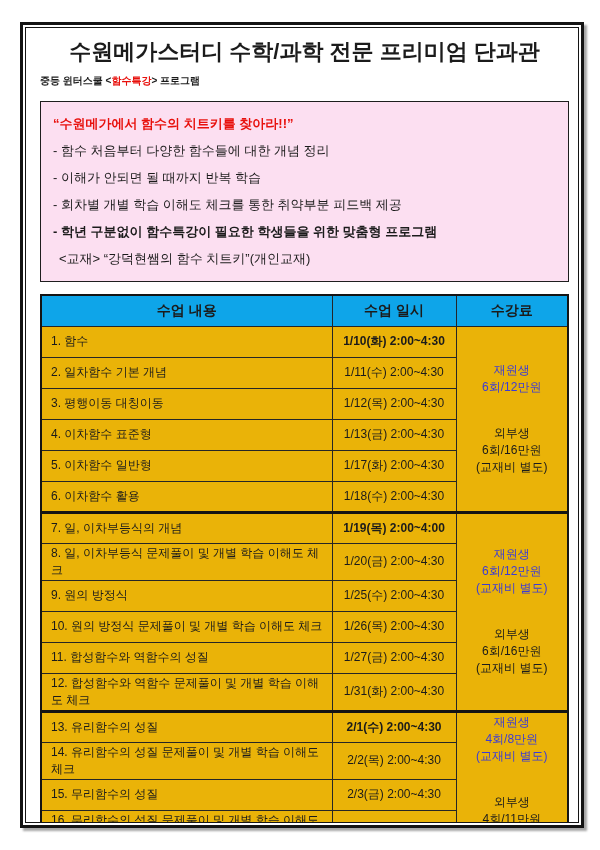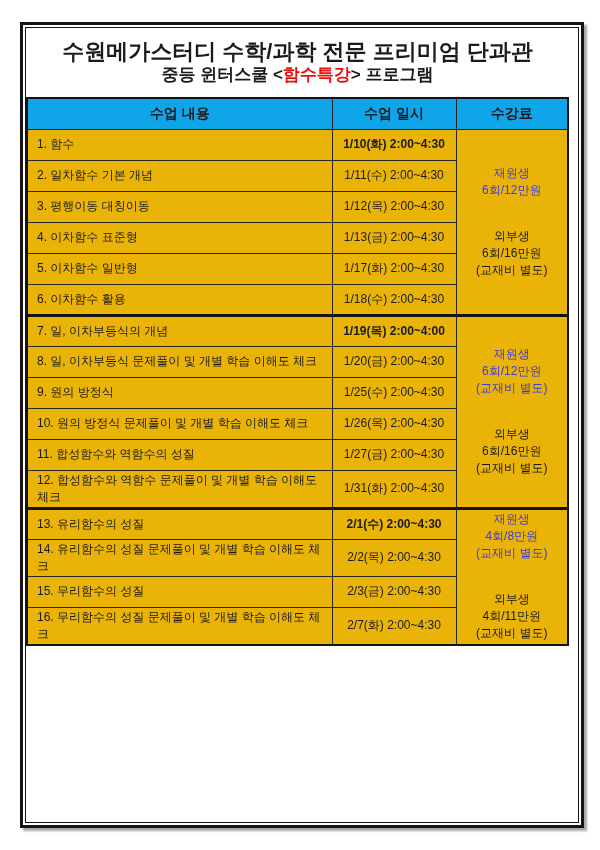--- a/index.html
+++ b/index.html
@@ -8,28 +8,28 @@
     width:600px; height:850px; background:#ffffff; position:relative;
     font-family:"Liberation Sans","DejaVu Sans",sans-serif; color:#1b1b1b;
   }
   .frame {
     position:absolute; left:20px; top:22px; width:564px; height:806px;
     border:3px solid #141414; background:#ffffff;
     box-shadow:3px 3px 2px rgba(0,0,0,0.35);
   }
   .frame-inner {
     position:absolute; inset:2px; border:1px solid #141414;
-    padding:8px 9px 0 0; overflow:hidden;
+    padding:8px 9px 0 14px; overflow:hidden;
   }
   .title {
     margin:3px 0 0 0; text-align:center;
     font-size:22px; font-weight:bold; line-height:26px;
   }
   .subtitle {
-    text-align:center; font-size:17px; font-weight:bold; line-height:20px;
+    font-size:10px; font-weight:bold; margin-top:6px; line-height:20px;
   }
   .subtitle .hl { color:#e8100c; }
   .intro-box {
     margin-top:10px; border:1px solid #1e1e1e; background:#fcdff1;
     padding:8px 12px 9px 12px; font-size:13px;
   }
   .intro-box .line { line-height:27px; white-space:nowrap; }
   .headline { color:#e8100c; font-weight:bold; }
   .b-bold { font-weight:bold; }
   .note { padding-left:6px; }
@@ -57,20 +57,28 @@
 
 <div class="frame">
   <div class="frame-inner">
 
     <div class="title">수원메가스터디 수학/과학 전문 프리미엄 단과관</div>
 
     <div class="subtitle">
       <span>중등 윈터스쿨 &lt;</span><span class="hl">함수특강</span><span>&gt; 프로그램</span>
     </div>
 
+    <div class="intro-box">
+      <div class="line headline">“수원메가에서 함수의 치트키를 찾아라!!”</div>
+      <div class="line">- 함수 처음부터 다양한 함수들에 대한 개념 정리</div>
+      <div class="line">- 이해가 안되면 될 때까지 반복 학습</div>
+      <div class="line">- 회차별 개별 학습 이해도 체크를 통한 취약부분 피드백 제공</div>
+      <div class="line b-bold">- 학년 구분없이 함수특강이 필요한 학생들을 위한 맞춤형 프로그램</div>
+      <div class="line note">&lt;교재&gt; “강덕현쌤의 함수 치트키”(개인교재)</div>
+    </div>
 
     <table class="schedule">
       <colgroup>
         <col style="width:auto">
         <col style="width:124px">
         <col style="width:112px">
       </colgroup>
       <thead>
         <tr>
           <th>수업 내용</th>

